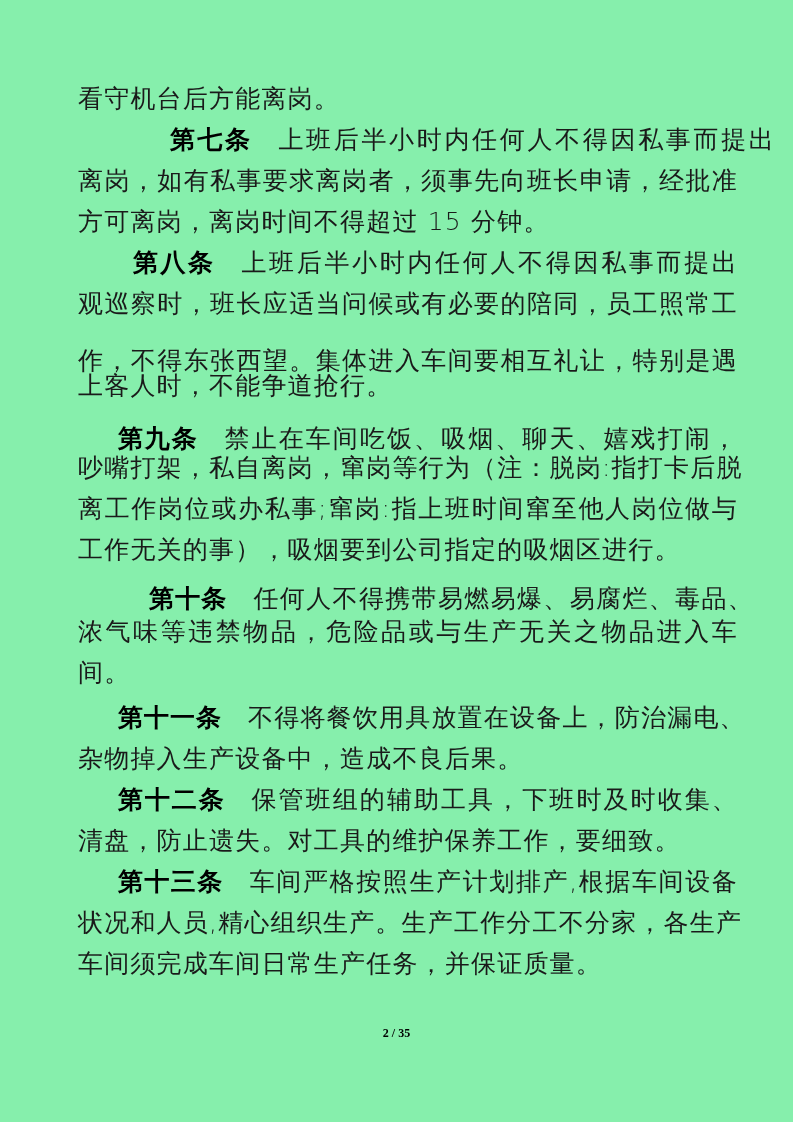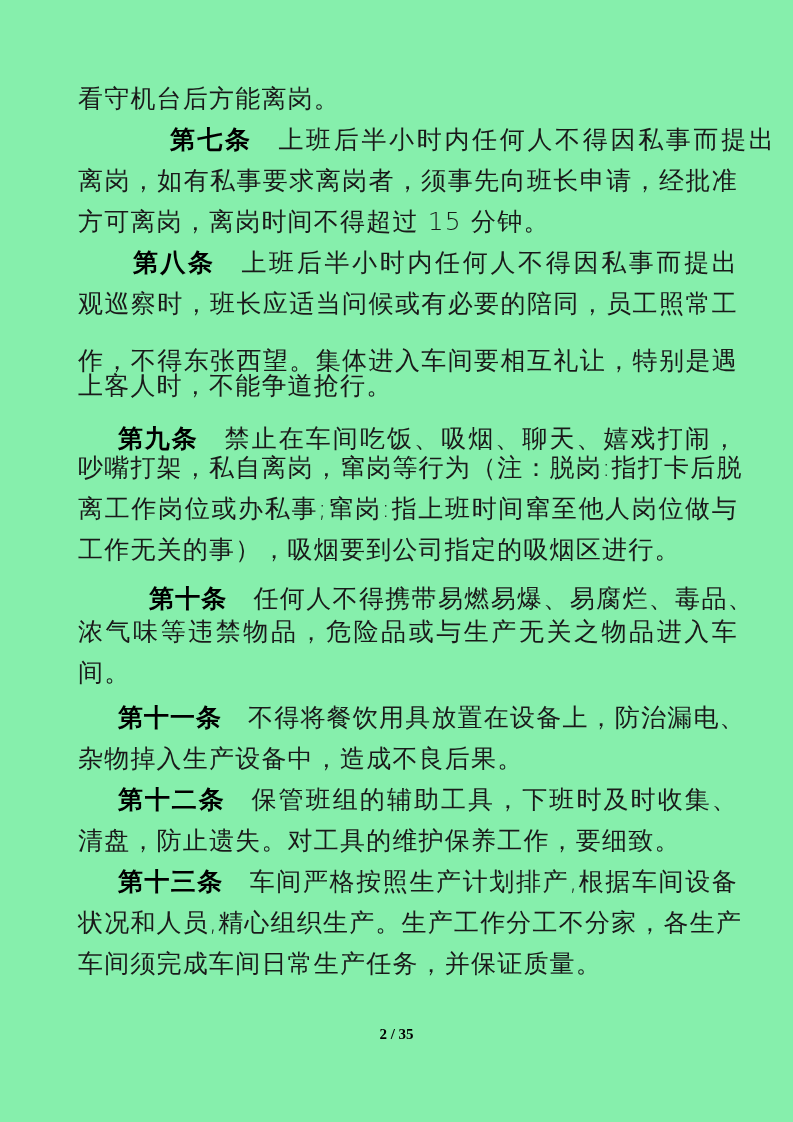--- a/index.html
+++ b/index.html
@@ -48,21 +48,21 @@
     margin-right: 26px;
   }
   .footer {
     position: absolute;
     top: 1026px;
     left: 0;
     width: 793px;
     text-align: center;
     font-family: "Liberation Serif", "DejaVu Serif", serif;
     font-weight: bold;
-    font-size: 15px;
+    font-size: 12px;
     color: #000;
   }
 </style>
 </head>
 <body>
 
 <div class="page">
   <div id="lines">
       <div class="line" style="top: 78px; left: 78px; width: 660px;"><span>看守机台后方能离岗。</span></div>
       <div class="line justify" style="top: 119px; left: 133px; width: 605px; margin-left: 37px;"><span class="art-title">第七条</span><span>上班后半小时内任何人不得因私事而提出</span></div>

